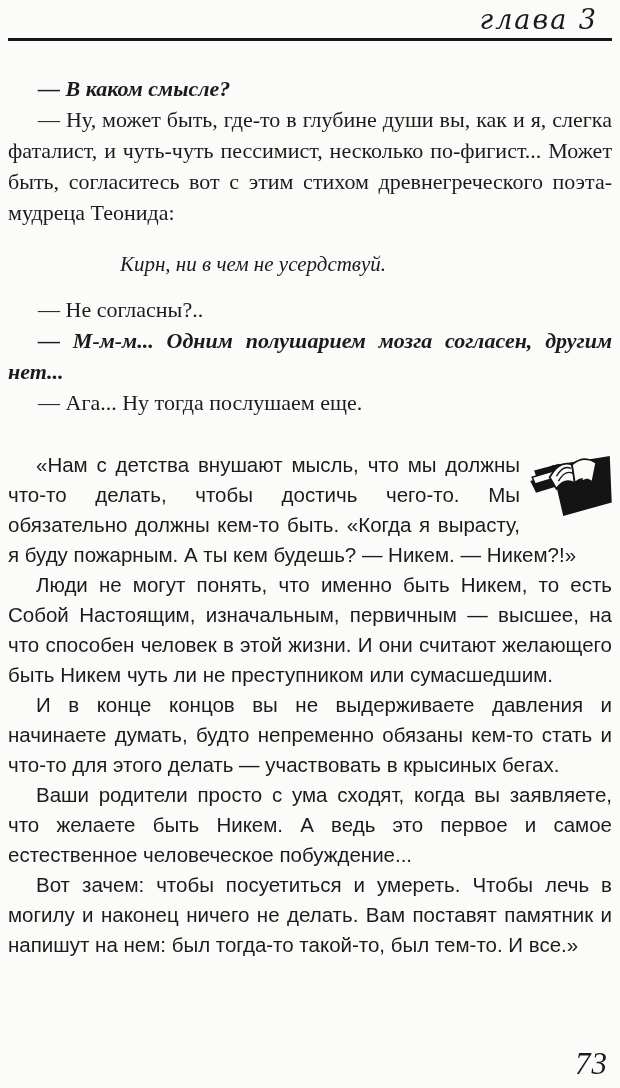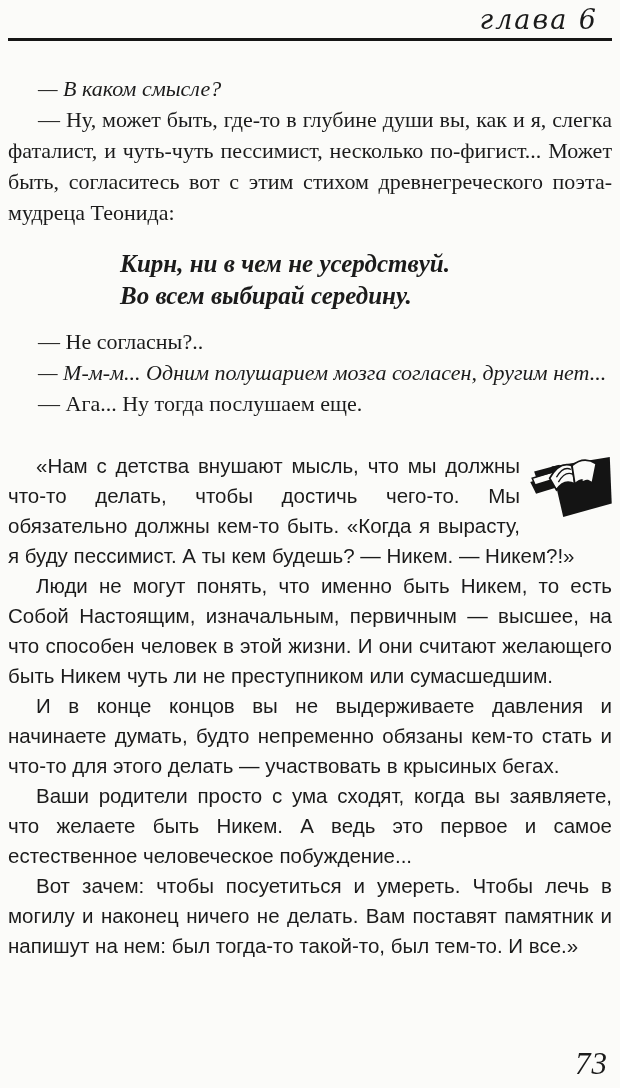--- a/index.html
+++ b/index.html
@@ -27,28 +27,28 @@
     margin: 3px 0 0 0;
   }
 
   
   .dialogue { margin-top: 32px; font-size: 22px; line-height: 31px; }
   .dialogue p {
     margin: 0;
     text-indent: 30px;
     text-align: justify;
   }
-  .emph { font-weight: normal; font-style: italic; }
+  .emph { font-weight: bold; font-style: italic; }
 
   
   .poem {
     margin: 20px 0 14px 112px;
-    font-size: 25px;
+    font-size: 21px;
     line-height: 32px;
-    font-weight: bold;
+    font-weight: normal;
     font-style: italic;
   }
   .poem div { white-space: nowrap; }
 
   
   .quote {
     margin-top: 32px;
     font-family: "Liberation Sans", sans-serif;
     font-size: 20.5px;
     line-height: 30px;
@@ -74,52 +74,51 @@
     font-size: 31px;
     letter-spacing: 1px;
   }
 </style>
 </head>
 <body>
 
 <div class="page">
 
   <div class="header">
-    <span class="chapter">глава 6</span>
+    <span class="chapter">глава 3</span>
   </div>
   <hr class="rule">
 
   <div class="dialogue">
     <p class="emph">— В каком смысле?</p>
     <p>— Ну, может быть, где-то в глубине души вы, как и я, слегка фаталист, и чуть-чуть пессимист, несколько по-фигист... Может быть, согласитесь вот с этим стихом древнегреческого поэта-мудреца Теонида:</p>
 
     <div class="poem">
       <div>Кирн, ни в чем не усердствуй.</div>
-      <div>Во всем выбирай середину.</div>
     </div>
 
     <p>— Не согласны?..</p>
     <p class="emph">— М-м-м... Одним полушарием мозга согласен, другим нет...</p>
     <p>— Ага... Ну тогда послушаем еще.</p>
   </div>
 
   <div class="quote">
     <span class="book-art">
       <svg viewBox="0 0 84 66" width="82" height="64" aria-hidden="true">
         <polygon points="22,14 82,4 84,52 34,66" fill="#141414"></polygon>
         <polygon points="0,30 26,22 32,34 6,42" fill="#141414"></polygon>
         <polygon points="2,26 28,18 31,25 5,33" fill="#fbfbf9" stroke="#141414" stroke-width="1.6"></polygon>
         <polygon points="4,19 30,12 32,18 6,25" fill="#141414"></polygon>
         <path d="M20,26 Q30,8 43,13 L46,32 Q35,26 27,38 Z" fill="#fbfbf9" stroke="#141414" stroke-width="1.8"></path>
         <path d="M43,13 Q55,3 68,11 L64,31 Q54,24 46,32 Z" fill="#fbfbf9" stroke="#141414" stroke-width="1.8"></path>
         <path d="M27,25 Q34,13 42,17 M29,30 Q36,18 44,22" stroke="#141414" stroke-width="1.4" fill="none"></path>
         <path d="M52,20 l7,-2 m-6,6 l8,-3 m-7,7 l8,-3" stroke="#fbfbf9" stroke-width="1.6" fill="none"></path>
       </svg>
     </span>
-    <p>«Нам с детства внушают мысль, что мы должны что-то делать, чтобы достичь чего-то. Мы обязательно должны кем-то быть. «Когда я вырасту, я буду пессимист. А ты кем будешь? — Никем. — Никем?!»</p>
+    <p>«Нам с детства внушают мысль, что мы должны что-то делать, чтобы достичь чего-то. Мы обязательно должны кем-то быть. «Когда я вырасту, я буду пожарным. А ты кем будешь? — Никем. — Никем?!»</p>
     <p>Люди не могут понять, что именно быть Никем, то есть Собой Настоящим, изначальным, первичным — высшее, на что способен человек в этой жизни. И они считают желающего быть Никем чуть ли не преступником или сумасшедшим.</p>
     <p>И в конце концов вы не выдерживаете давления и начинаете думать, будто непременно обязаны кем-то стать и что-то для этого делать — участвовать в крысиных бегах.</p>
     <p>Ваши родители просто с ума сходят, когда вы заявляете, что желаете быть Никем. А ведь это первое и самое естественное человеческое побуждение...</p>
     <p>Вот зачем: чтобы посуетиться и умереть. Чтобы лечь в могилу и наконец ничего не делать. Вам поставят памятник и напишут на нем: был тогда-то такой-то, был тем-то. И все.»</p>
   </div>
 
 </div>
 
 <div class="page-number">73</div>
 

